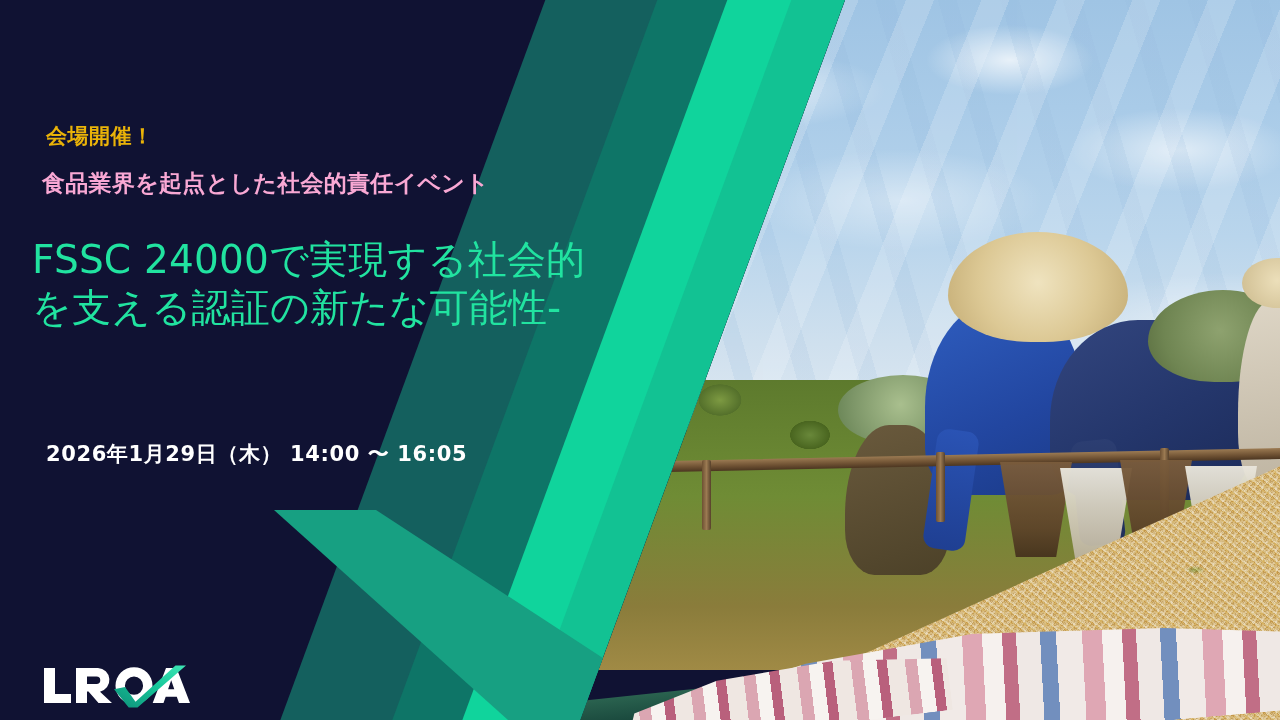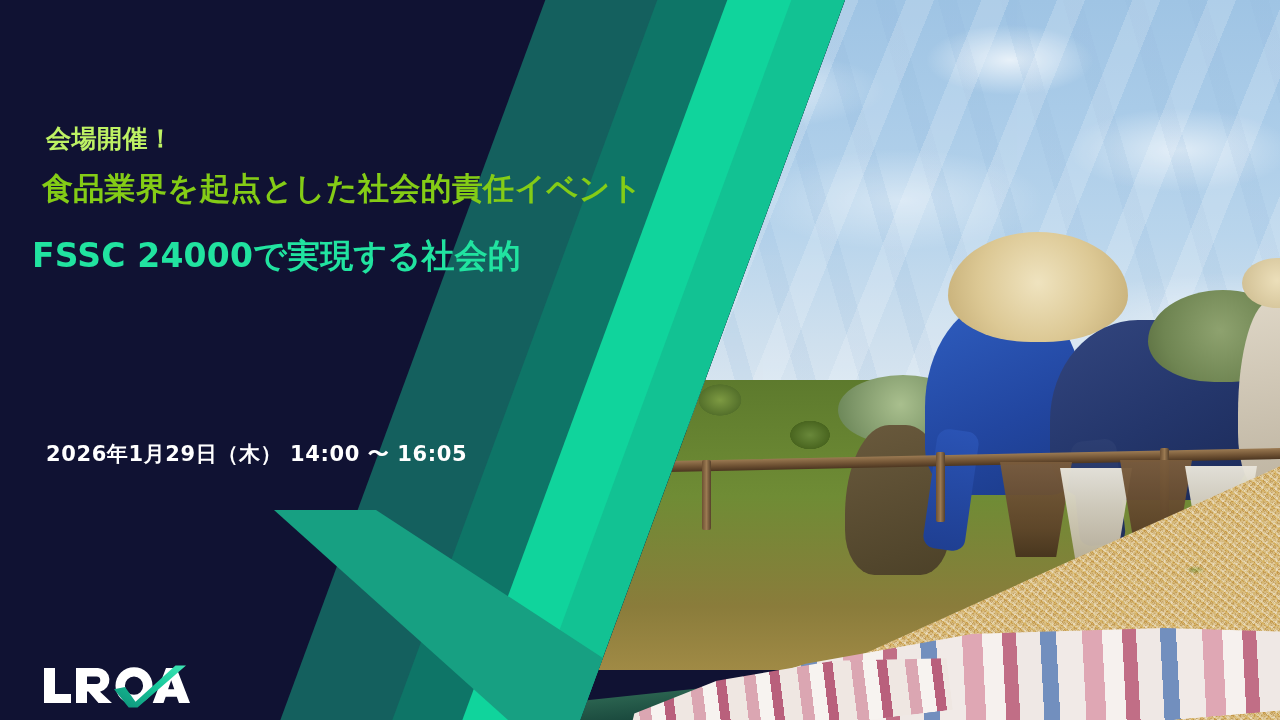--- a/index.html
+++ b/index.html
@@ -178,31 +178,31 @@
     width:430px;height:214px;
     background:#17a082;
     -webkit-clip-path:polygon(6px 4px, 108px 4px, 430px 214px, 240px 214px);
     clip-path:polygon(6px 4px, 108px 4px, 430px 214px, 240px 214px);
   }
 
   
   .txt{position:absolute;left:0;top:0;width:100%;height:100%;}
   .kicker{
     position:absolute;left:46px;top:122px;
-    color:#bef264;font-size:25px;font-weight:bold;letter-spacing:.5px;
+    color:#eab308;font-size:21px;font-weight:bold;letter-spacing:.5px;
     white-space:nowrap;
   }
   .subhead{
     position:absolute;left:42px;top:168px;
-    color:#84cc16;font-size:31px;font-weight:bold;letter-spacing:.3px;
+    color:#f9a8d4;font-size:23px;font-weight:bold;letter-spacing:.3px;
     white-space:nowrap;
   }
   .title{
     position:absolute;left:32px;top:236px;width:640px;
-    color:#21e3a0;font-size:33px;font-weight:bold;line-height:1.23;
+    color:#21e3a0;font-size:39px;font-weight:normal;line-height:1.23;
     letter-spacing:.2px;
   }
   .title .tline{display:block;white-space:nowrap;}
   .datetime{
     position:absolute;left:46px;top:440px;
     color:#ffffff;font-size:21px;font-weight:bold;letter-spacing:.6px;
     white-space:nowrap;
   }
 
   
@@ -267,20 +267,21 @@
     <div class="band band-bright"></div>
     <div class="band band-mid"></div>
     <div class="check-wedge"></div>
   </div>
 
   <div class="txt">
     <div class="kicker">会場開催！</div>
     <div class="subhead">食品業界を起点とした社会的責任イベント</div>
     <div class="title">
       <span class="tline">FSSC 24000で実現する社会的</span>
+      <span class="tline">を支える認証の新たな可能性-</span>
     </div>
     <div class="datetime">2026年1月29日（木） 14:00 〜 16:05</div>
   </div>
 
   <div class="logo">
     <svg viewBox="0 0 150 46" width="150" height="46">
       <g fill="#ffffff">
 
         <path d="M2 6 h11 v26 h16 v9 H2 Z"></path>
 

